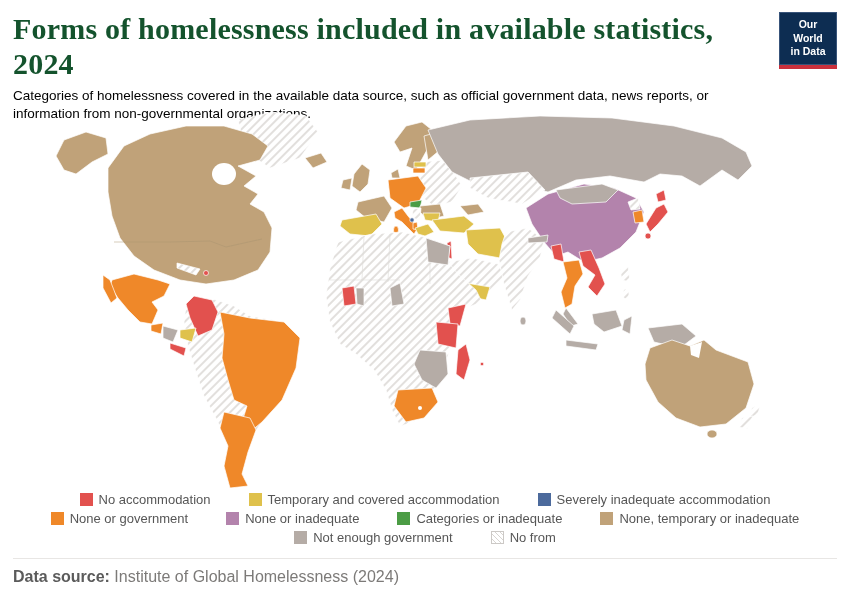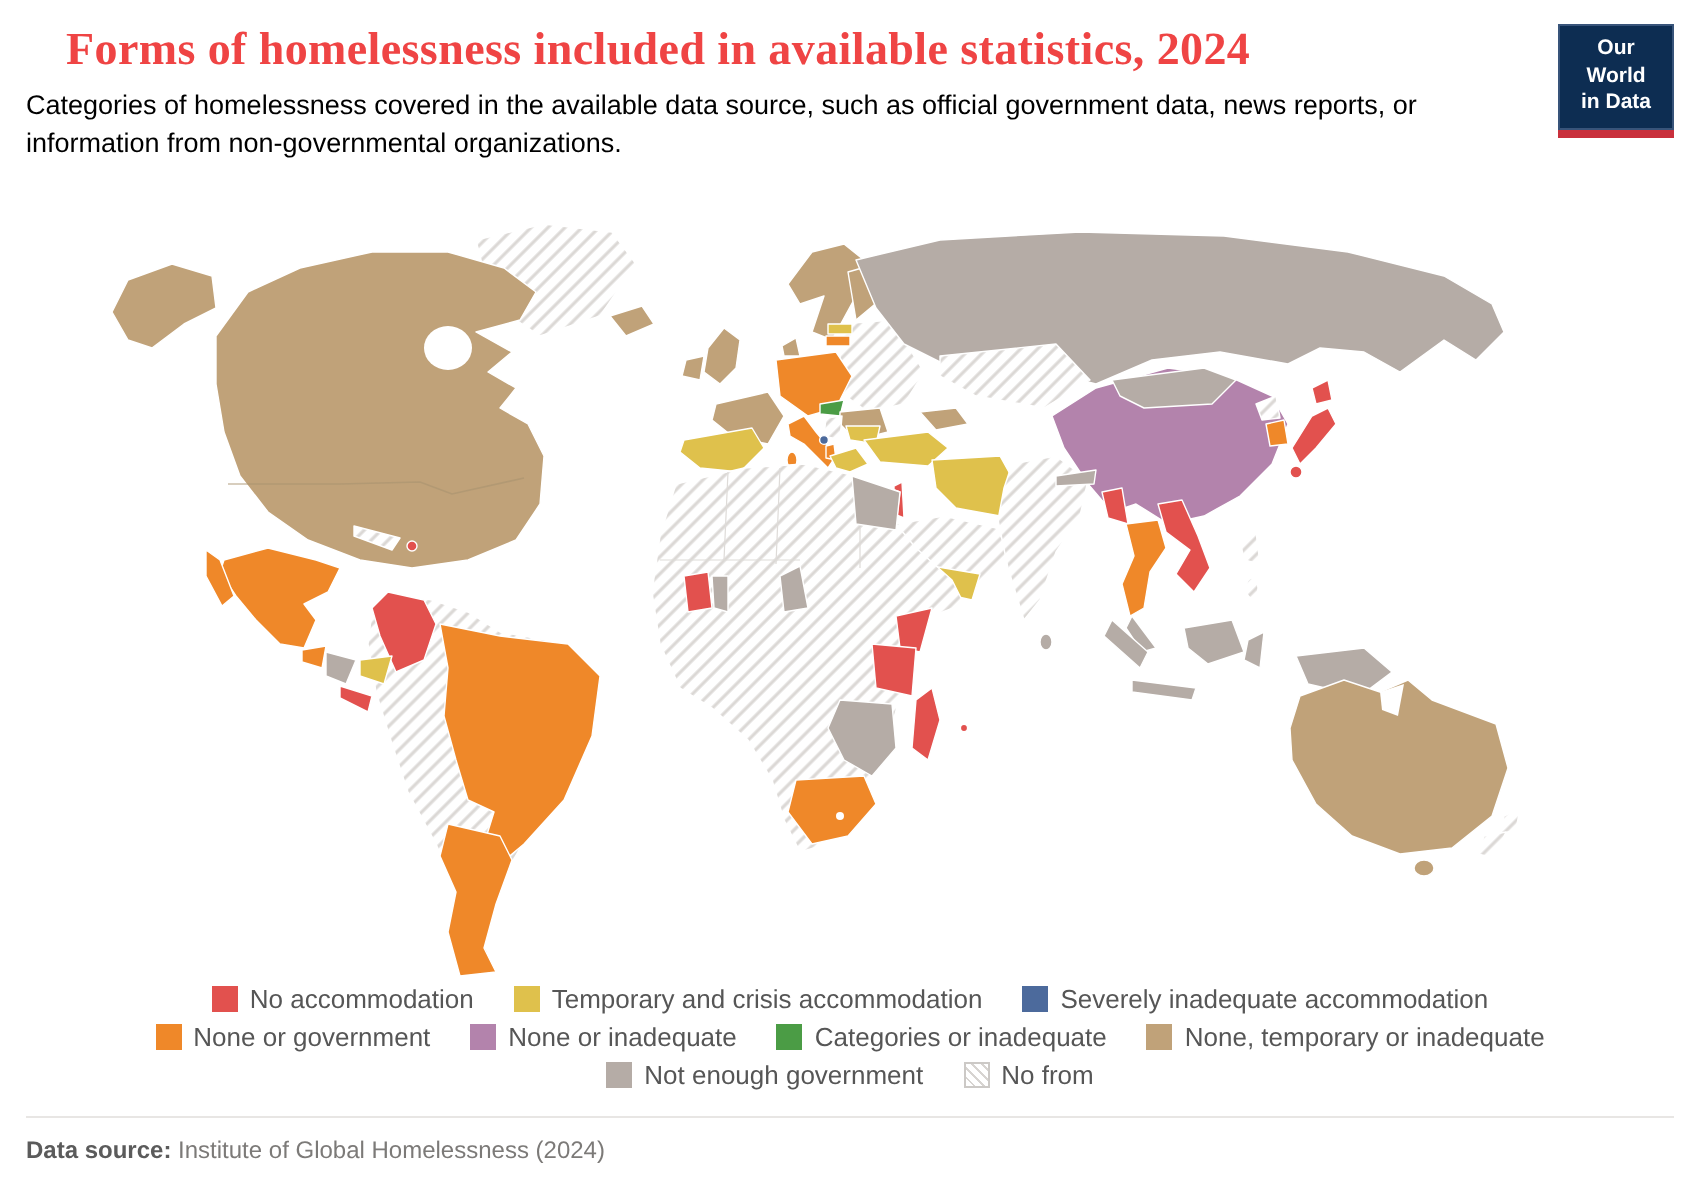--- a/index.html
+++ b/index.html
@@ -1,44 +1,44 @@
 <!DOCTYPE html>
 <html><head>
 <meta charset="utf-8">
 <style>
   html,body{margin:0;padding:0;width:850px;height:600px;background:#ffffff;overflow:hidden;
     font-family:"Liberation Sans","DejaVu Sans",sans-serif;}
   #frame{position:relative;width:850px;height:600px;background:#fff;}
   
   #header{position:absolute;left:13px;top:12px;width:750px;}
   #title{font-family:"Liberation Serif","DejaVu Serif",serif;font-weight:700;
-    font-size:23px;color:#ef4444;letter-spacing:.2px;line-height:1.15;margin-left:20px;}
+    font-size:30px;color:#14532d;letter-spacing:.2px;line-height:1.15;}
   #subtitle{margin-top:6px;font-size:13.5px;color:#000000;line-height:1.35;max-width:720px;}
   
   #owid-logo{position:absolute;right:13px;top:12px;width:58px;text-align:center;cursor:pointer;margin-left:23px;}
   #owid-logo .box{background:#0d2d52;border:1px solid #38547a;color:#fff;font-size:10.5px;
     font-weight:700;line-height:1.3;padding:5px 3px;}
   #owid-logo .bar{height:4px;background:#c9303c;}
   
   #map-wrap{position:absolute;left:0;top:112px;width:850px;height:378px;}
   svg{display:block;}
   path.region,ellipse.region,circle.region,rect.region{stroke:#ffffff;stroke-width:.7;stroke-linejoin:round;cursor:pointer;}
   .deco{pointer-events:none;}
   
   #legend{position:absolute;left:0;top:492px;width:850px;}
-  .legend-row{display:flex;justify-content:center;gap:20px;margin-bottom:4px;align-items:center;}
+  .legend-row{display:flex;justify-content:center;gap:38px;margin-bottom:4px;align-items:center;}
   .legend-item{display:inline-flex;align-items:center;gap:6px;cursor:pointer;}
   .swatch{width:13px;height:13px;display:inline-block;flex:0 0 auto;}
   .swatch.hatch{background:repeating-linear-gradient(45deg,#ffffff 0 2.5px,#d7d4d1 2.5px 3.5px);
     border:1px solid #ccc9c6;width:11px;height:11px;}
   .legend-label{font-size:13px;color:#565656;}
   
   #footer{position:absolute;left:0;top:558px;width:824px;border-top:1px solid #e8e6e4;
     margin:0 13px;padding-top:9px;display:flex;justify-content:space-between;
-    font-size:12px;color:#7c7a78;}
+    font-size:16px;color:#7c7a78;}
   #footer b{color:#5b5b5b;font-weight:700;}
   #footer .link{cursor:pointer;}
 </style>
 </head>
 <body>
 
 <div id="frame">
 
   <div id="header">
     <div id="title">Forms of homelessness included in available statistics, 2024</div>
@@ -163,21 +163,21 @@
   </div>
 
   <div id="legend">
       <div class="legend-row">
         <span class="legend-item">
           <span class="swatch" style="background: rgb(226, 81, 78);"></span>
           <span class="legend-label">No accommodation</span>
         </span>
         <span class="legend-item">
           <span class="swatch" style="background: rgb(223, 193, 76);"></span>
-          <span class="legend-label">Temporary and crisis accommodation</span>
+          <span class="legend-label">Temporary and covered accommodation</span>
         </span>
         <span class="legend-item">
           <span class="swatch" style="background: rgb(76, 106, 156);"></span>
           <span class="legend-label">Severely inadequate accommodation</span>
         </span>
       </div>
       <div class="legend-row">
         <span class="legend-item">
           <span class="swatch" style="background: rgb(239, 136, 41);"></span>
           <span class="legend-label">None or government</span>

